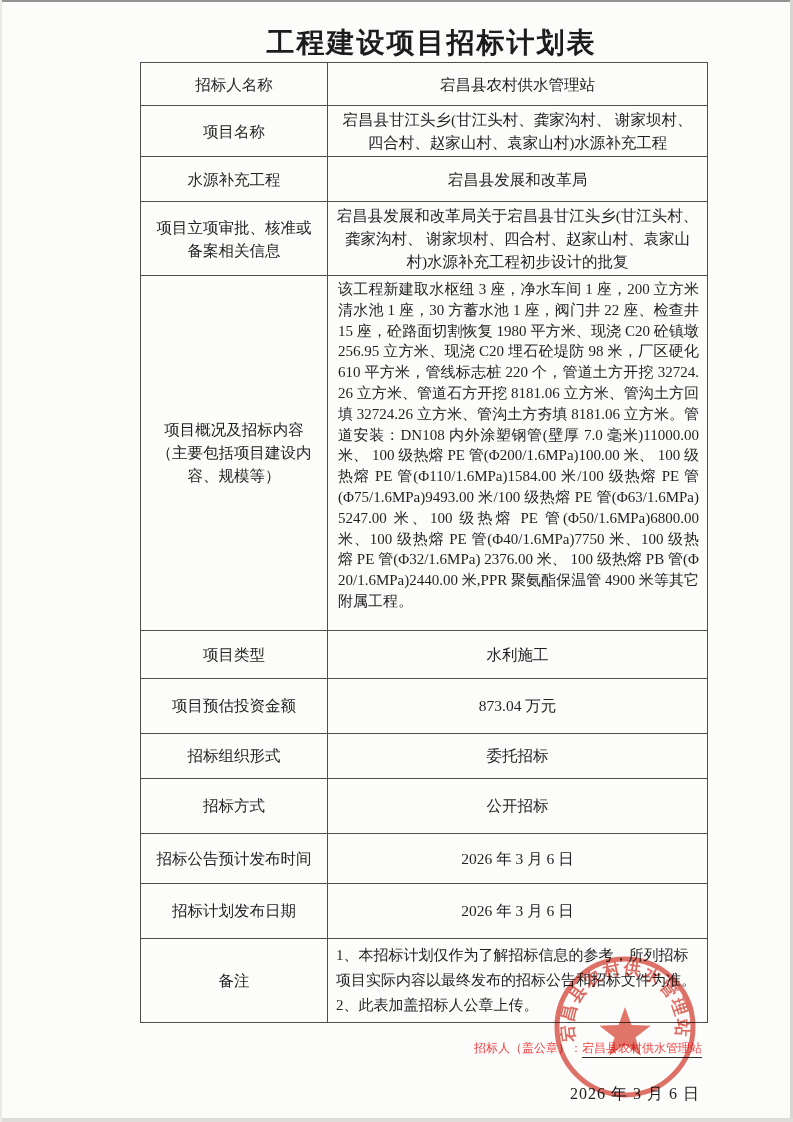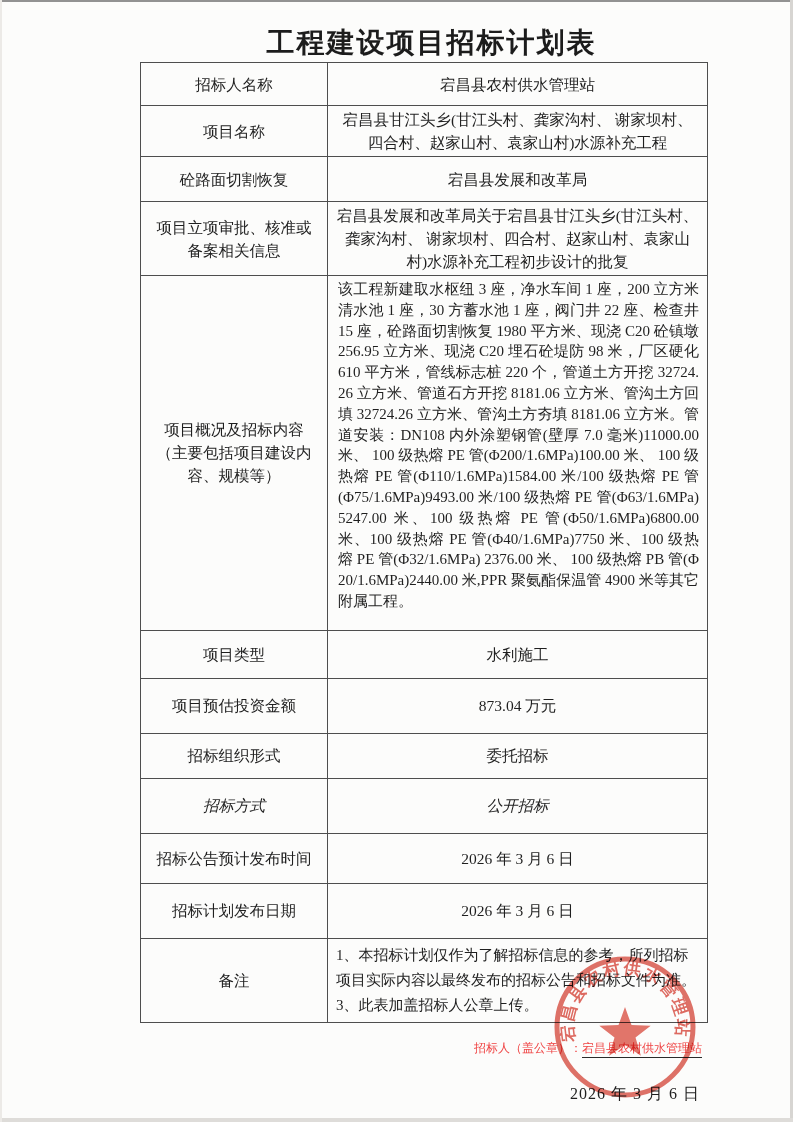--- a/index.html
+++ b/index.html
@@ -31,21 +31,21 @@
     font-size:15.5px;color:#1f1f1f;
     text-align:center;vertical-align:middle;
     padding:2px 8px;line-height:23px;
     overflow:hidden;
   }
   .col-label{width:187px;}
   .col-value{width:380px;}
 
   tr.r0{height:43px;} tr.r1{height:50px;} tr.r2{height:45px;}
   tr.r3{height:58px;} tr.r4{height:354px;} tr.r5{height:48px;}
-  tr.r6{height:55px;padding-left:40px;} tr.r7{height:45px;} tr.r8{height:55px;font-style:italic;}
+  tr.r6{height:55px;padding-left:40px;} tr.r7{height:45px;} tr.r8{height:55px;}
   tr.r9{height:50px;margin-left:38px;} tr.r10{height:55px;} tr.r11{height:78px;}
 
   td.overview-value{
     text-align:justify;vertical-align:top;
     font-size:15px;line-height:20.8px;
     padding:3px 8px 18px 10px;
     word-break:break-all;
   }
   td.remarks-value{
     text-align:left;vertical-align:middle;
@@ -100,21 +100,21 @@
     <tbody>
       <tr class="r0">
         <td>招标人名称</td>
         <td>宕昌县农村供水管理站</td>
       </tr>
       <tr class="r1">
         <td>项目名称</td>
         <td>宕昌县甘江头乡(甘江头村、龚家沟村、 谢家坝村、四合村、赵家山村、袁家山村)水源补充工程</td>
       </tr>
       <tr class="r2">
-        <td>砼路面切割恢复</td>
+        <td>水源补充工程</td>
         <td>宕昌县发展和改革局</td>
       </tr>
       <tr class="r3">
         <td>项目立项审批、核准或备案相关信息</td>
         <td>宕昌县发展和改革局关于宕昌县甘江头乡(甘江头村、龚家沟村、 谢家坝村、四合村、赵家山村、袁家山村)水源补充工程初步设计的批复</td>
       </tr>
       <tr class="r4">
         <td>项目概况及招标内容（主要包括项目建设内容、规模等）</td>
         <td class="overview-value">该工程新建取水枢纽 3 座，净水车间 1 座，200 立方米清水池 1 座，30 方蓄水池 1 座，阀门井 22 座、检查井 15 座，砼路面切割恢复 1980 平方米、现浇 C20 砼镇墩 256.95 立方米、现浇 C20 埋石砼堤防 98 米，厂区硬化 610 平方米，管线标志桩 220 个，管道土方开挖 32724.26 立方米、管道石方开挖 8181.06 立方米、管沟土方回填 32724.26 立方米、管沟土方夯填 8181.06 立方米。管道安装：DN108 内外涂塑钢管(壁厚 7.0 毫米)11000.00 米、 100 级热熔 PE 管(Φ200/1.6MPa)100.00 米、 100 级热熔 PE 管(Φ110/1.6MPa)1584.00 米/100 级热熔 PE 管(Φ75/1.6MPa)9493.00 米/100 级热熔 PE 管(Φ63/1.6MPa)5247.00 米、100 级热熔 PE 管(Φ50/1.6MPa)6800.00 米、100 级热熔 PE 管(Φ40/1.6MPa)7750 米、100 级热熔 PE 管(Φ32/1.6MPa) 2376.00 米、 100 级热熔 PB 管(Φ20/1.6MPa)2440.00 米,PPR 聚氨酯保温管 4900 米等其它附属工程。</td>
       </tr>
@@ -139,21 +139,21 @@
         <td>2026 年 3 月 6 日</td>
       </tr>
       <tr class="r10">
         <td>招标计划发布日期</td>
         <td>2026 年 3 月 6 日</td>
       </tr>
       <tr class="r11">
         <td>备注</td>
         <td class="remarks-value">
           <div>1、本招标计划仅作为了解招标信息的参考，所列招标项目实际内容以最终发布的招标公告和招标文件为准。</div>
-          <div>3、此表加盖招标人公章上传。</div>
+          <div>2、此表加盖招标人公章上传。</div>
         </td>
       </tr>
     </tbody>
   </table>
 
   <div class="footer-sign">
     <span>招标人（盖公章）：</span><span class="signer-name">宕昌县农村供水管理站</span>
   </div>
   <div class="footer-date">2026 年 3 月 6 日</div>
 

